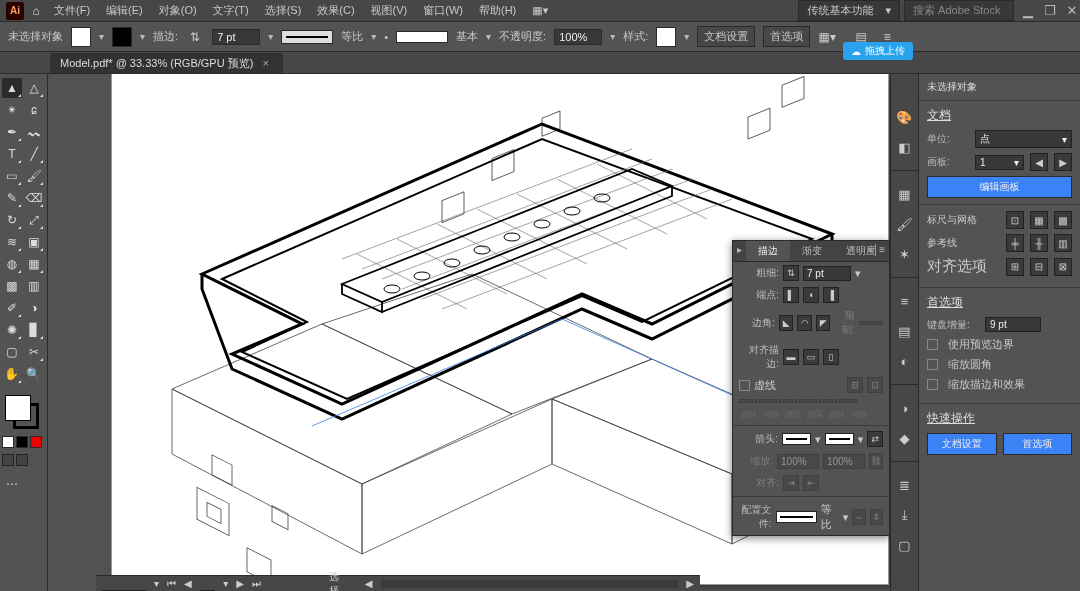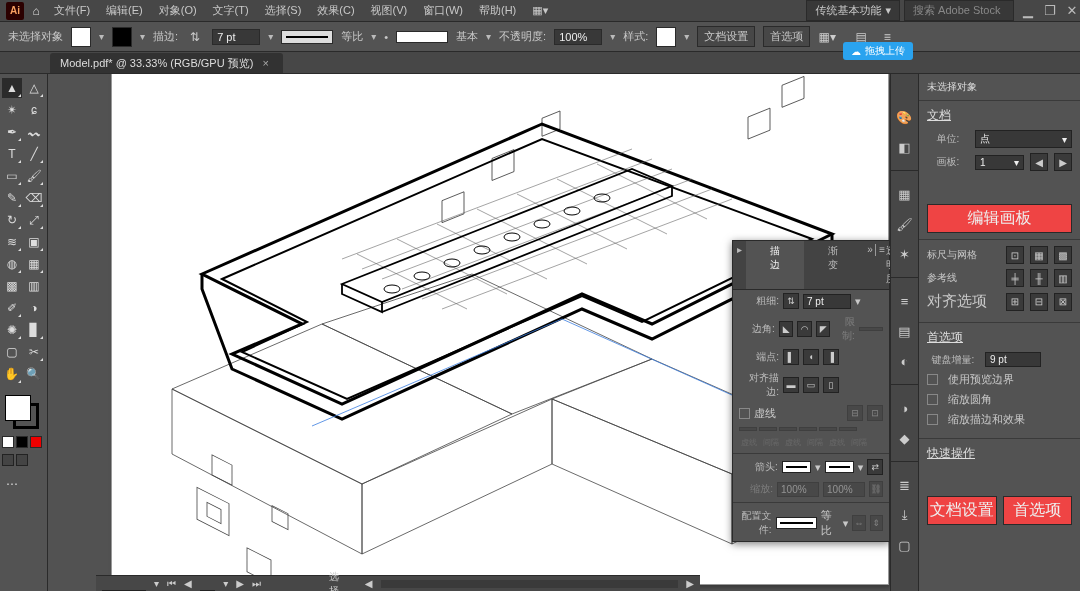--- a/index.html
+++ b/index.html
@@ -24,21 +24,21 @@
     width: 18px; height: 18px;
     background: #2b0000;
     color: #f8a060;
     font-weight: bold; font-size: 10px;
     display: flex; align-items: center; justify-content: center;
     border-radius: 2px;
   }
   .menubar .home-icon { width: 16px; height: 16px; display:flex;align-items:center;justify-content:center;font-size:12px; color:#ddd; }
   .menubar .menu-item { padding: 8px 6px; font-size: 11px; cursor: default; }
   .menubar .spacer { flex: 1; }
-  .menubar .workspace-select { background:#383838; padding:2px 8px; font-size:11px; display:flex;align-items:center;gap:4px; border:1px solid #2a2a2a;}
+  .menubar .workspace-select { background:#383838; padding:2px 8px; font-size:11px; display:flex;align-items:center;gap:12px; border:1px solid #2a2a2a;}
   .menubar .search-stock { background:#383838; padding:2px 8px; font-size:11px; color:#888; width:110px; border:1px solid #2a2a2a;}
   .menubar .win-ctrl { width:16px;height:16px;display:inline-flex;align-items:center;justify-content:center;font-size:13px;color:#bbb; margin-left:2px;}
   
   .controlbar {
     height: 30px;
     background: #535353;
     display:flex;align-items:center;
     padding: 0 8px; gap:8px;
     border-bottom:1px solid #2a2a2a;
     font-size:11px;
@@ -125,21 +125,21 @@
   .float-panel{
     position:absolute;
     right:0; top:166px;
     width:158px;
     background:#535353;
     border:1px solid #2a2a2a;
     box-shadow:0 2px 8px rgba(0,0,0,.5);
     font-size:11px;
   }
   .float-panel .ftabs{display:flex;background:#434343;border-bottom:1px solid #2a2a2a;}
-  .float-panel .ftab{padding:3px 24px;color:#bbb;font-size:10px;}
+  .float-panel .ftab{padding:3px 12px;color:#bbb;font-size:10px;}
   .float-panel .ftab.active{background:#535353;color:#eee;}
   .float-panel .ftab.collapse{padding:3px 4px;}
   .float-panel .frow{display:flex;align-items:center;padding:3px 6px;gap:4px;}
   .float-panel .flab{width:40px;text-align:right;color:#bbb;font-size:10px;}
   .float-panel .fbtn{width:16px;height:16px;background:#3a3a3a;border:1px solid #222;display:inline-flex;align-items:center;justify-content:center;font-size:9px;color:#ccc;}
   .float-panel .finput{background:#383838;border:1px solid #222;padding:1px 3px;font-size:10px;color:#eee;width:48px;}
   .float-panel .checkbox{width:11px;height:11px;border:1px solid #888;display:inline-block;}
   .float-panel .arrow-sw{width:30px;height:12px;background:#fff;border:1px solid #222;position:relative;}
   .float-panel .arrow-sw::after{content:"";position:absolute;left:3px;right:3px;top:50%;height:2px;background:#000;transform:translateY(-50%);}
   .float-panel .sep{height:1px;background:#3a3a3a;margin:2px 0;}
@@ -168,24 +168,24 @@
     background:#2aa3ef;color:#fff;
     padding:2px 8px;border-radius:3px;
     font-size:10px;display:flex;align-items:center;gap:4px;
   }
   .props .ptabs{display:flex;background:#434343;}
   .props .ptab{padding:4px 10px;color:#bbb;font-size:11px;}
   .props .ptab.active{background:#535353;color:#eee;}
   .props .section{padding:6px 8px;border-bottom:1px solid #3a3a3a;}
   .props .stitle{font-size:12px;color:#ddd;margin-bottom:6px;text-decoration:underline;}
   .props .prow{display:flex;align-items:center;gap:6px;margin-bottom:5px;}
-  .props .plab{width:42px;text-align:center;font-size:10px;color:#bbb;}
+  .props .plab{width:42px;text-align:left;font-size:10px;color:#bbb;}
   .psel{flex:1;background:#383838;border:1px solid #222;padding:1px 4px;font-size:10px;color:#eee;display:flex;justify-content:space-between;align-items:center;}
   .props .pbtnrow{display:flex;gap:6px;}
-  .props .pbtn{flex:1;background:#ef4444;border:1px solid #2a2a2a;padding:3px 0;text-align:center;font-size:16px;color:#eee;margin-top:28px;}
+  .props .pbtn{flex:1;background:#3b82f6;border:1px solid #2a2a2a;padding:3px 0;text-align:center;font-size:10px;color:#eee;}
   .props .iconbtn{width:18px;height:18px;background:#3a3a3a;border:1px solid #222;display:inline-flex;align-items:center;justify-content:center;font-size:10px;color:#ccc;}
   .props .chk{width:11px;height:11px;border:1px solid #888;display:inline-block;margin-right:4px;}
   
   .status{
     position:absolute;left:48px;right:190px;bottom:0;height:16px;
     background:#474747;border-top:1px solid #2a2a2a;
     display:flex;align-items:center;gap:8px;padding:0 6px;
     font-size:10px;color:#ccc;
   }
   .status .sfield{background:#383838;padding:0 4px;border:1px solid #222;margin-top:26px;}
@@ -401,32 +401,32 @@
         <div class="ftab">渐变</div>
         <div class="ftab">透明度</div>
       </div>
       <div class="frow">
         <span class="flab">粗细:</span>
         <span class="fbtn">⇅</span>
         <span class="finput">7 pt</span>
         <span class="dd">▾</span>
       </div>
       <div class="frow">
+        <span class="flab">端点:</span>
+        <span class="fbtn">▌</span>
+        <span class="fbtn">◖</span>
+        <span class="fbtn">▐</span>
+      </div>
+      <div class="frow">
         <span class="flab">边角:</span>
         <span class="fbtn">◣</span>
         <span class="fbtn">◠</span>
         <span class="fbtn">◤</span>
         <span class="flab disabled" style="width:auto">限制:</span>
         <span class="finput disabled" style="width:26px"></span>
-      </div>
-      <div class="frow">
-        <span class="flab">端点:</span>
-        <span class="fbtn">▌</span>
-        <span class="fbtn">◖</span>
-        <span class="fbtn">▐</span>
       </div>
       <div class="frow">
         <span class="flab">对齐描边:</span>
         <span class="fbtn">▬</span>
         <span class="fbtn">▭</span>
         <span class="fbtn">▯</span>
       </div>
       <div class="frow">
         <span class="checkbox"></span>
         <span>虚线</span>
@@ -457,20 +457,25 @@
           <span class="dd">▾</span>
         <span class="arrow-sw"></span>
           <span class="dd">▾</span>
         <span class="fbtn">⇄</span>
       </div>
       <div class="frow disabled">
         <span class="flab">缩放:</span>
         <span class="finput">100%</span>
         <span class="finput">100%</span>
         <span class="fbtn">⛓</span>
+      </div>
+      <div class="frow disabled">
+        <span class="flab">对齐:</span>
+        <span class="fbtn">⇥</span>
+        <span class="fbtn">⇤</span>
       </div>
       <div class="sep"></div>
       <div class="frow">
         <span class="flab">配置文件:</span>
         <span class="arrow-sw" style="width:50px"></span>
         <span>等比</span>
           <span class="dd">▾</span>
         <span class="fbtn disabled">⇔</span>
         <span class="fbtn disabled">⇕</span>
       </div>

